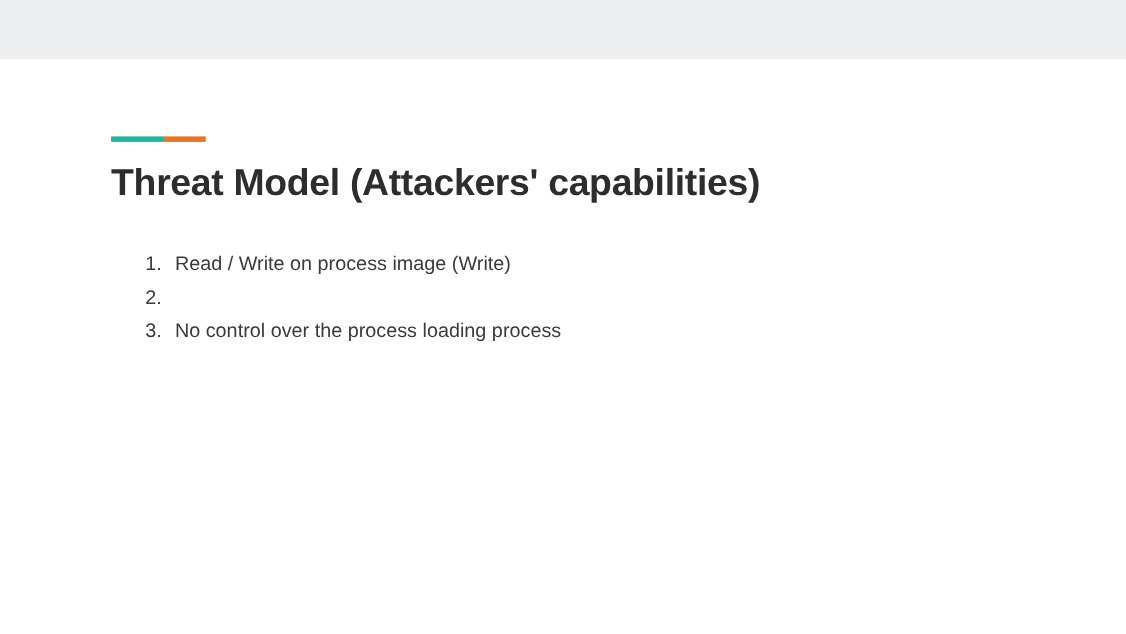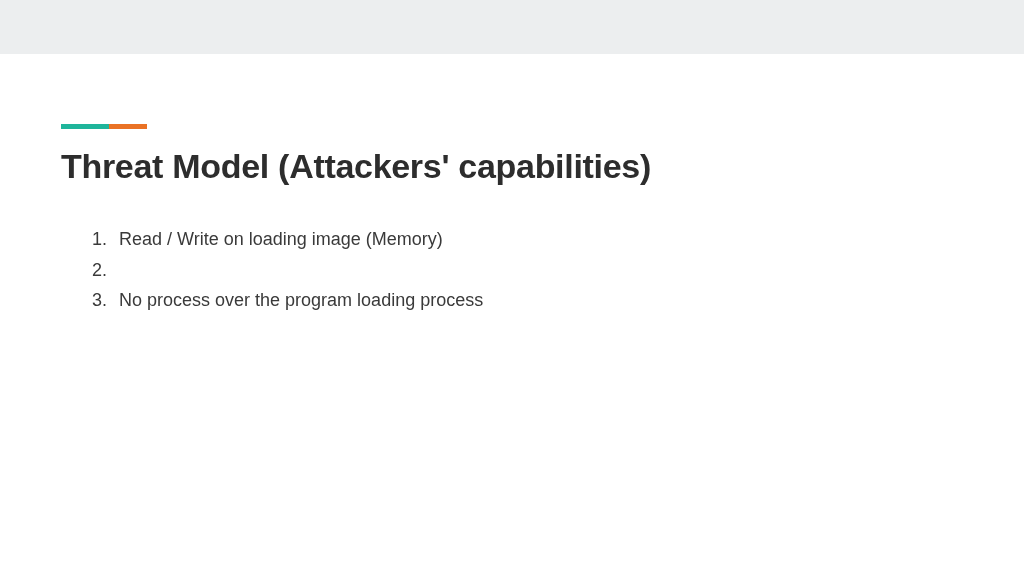--- a/index.html
+++ b/index.html
@@ -13,21 +13,21 @@
       background: #ffffff;
       font-family: Arial, Helvetica, sans-serif;
       position: relative;
     }
     .top-bar {
       width: 100%;
       height: 54px;
       background: #eceeef;
     }
     .content {
-      padding: 70px 85px 0 61px;
+      padding: 70px 85px 0 101px;
     }
     .accent-line {
       display: flex;
       margin-bottom: 18px;
     }
     .accent-teal {
       width: 48px;
       height: 5px;
       background: #1fb59b;
     }
@@ -67,23 +67,23 @@
 
 <div class="content">
   <div class="accent-line">
     <div class="accent-teal"></div>
     <div class="accent-orange"></div>
   </div>
   <h1 class="title">Threat Model (Attackers' capabilities)</h1>
   <ol class="list">
     <li class="list-item">
       <span class="list-number">1.</span>
-      <span>Read / Write on loading image (Memory)</span>
+      <span>Read / Write on process image (Write)</span>
     </li>
     <li class="list-item">
       <span class="list-number">2.</span>
     </li>
     <li class="list-item">
       <span class="list-number">3.</span>
-      <span>No process over the program loading process</span>
+      <span>No control over the process loading process</span>
     </li>
   </ol>
 </div>
 
 </body></html>

